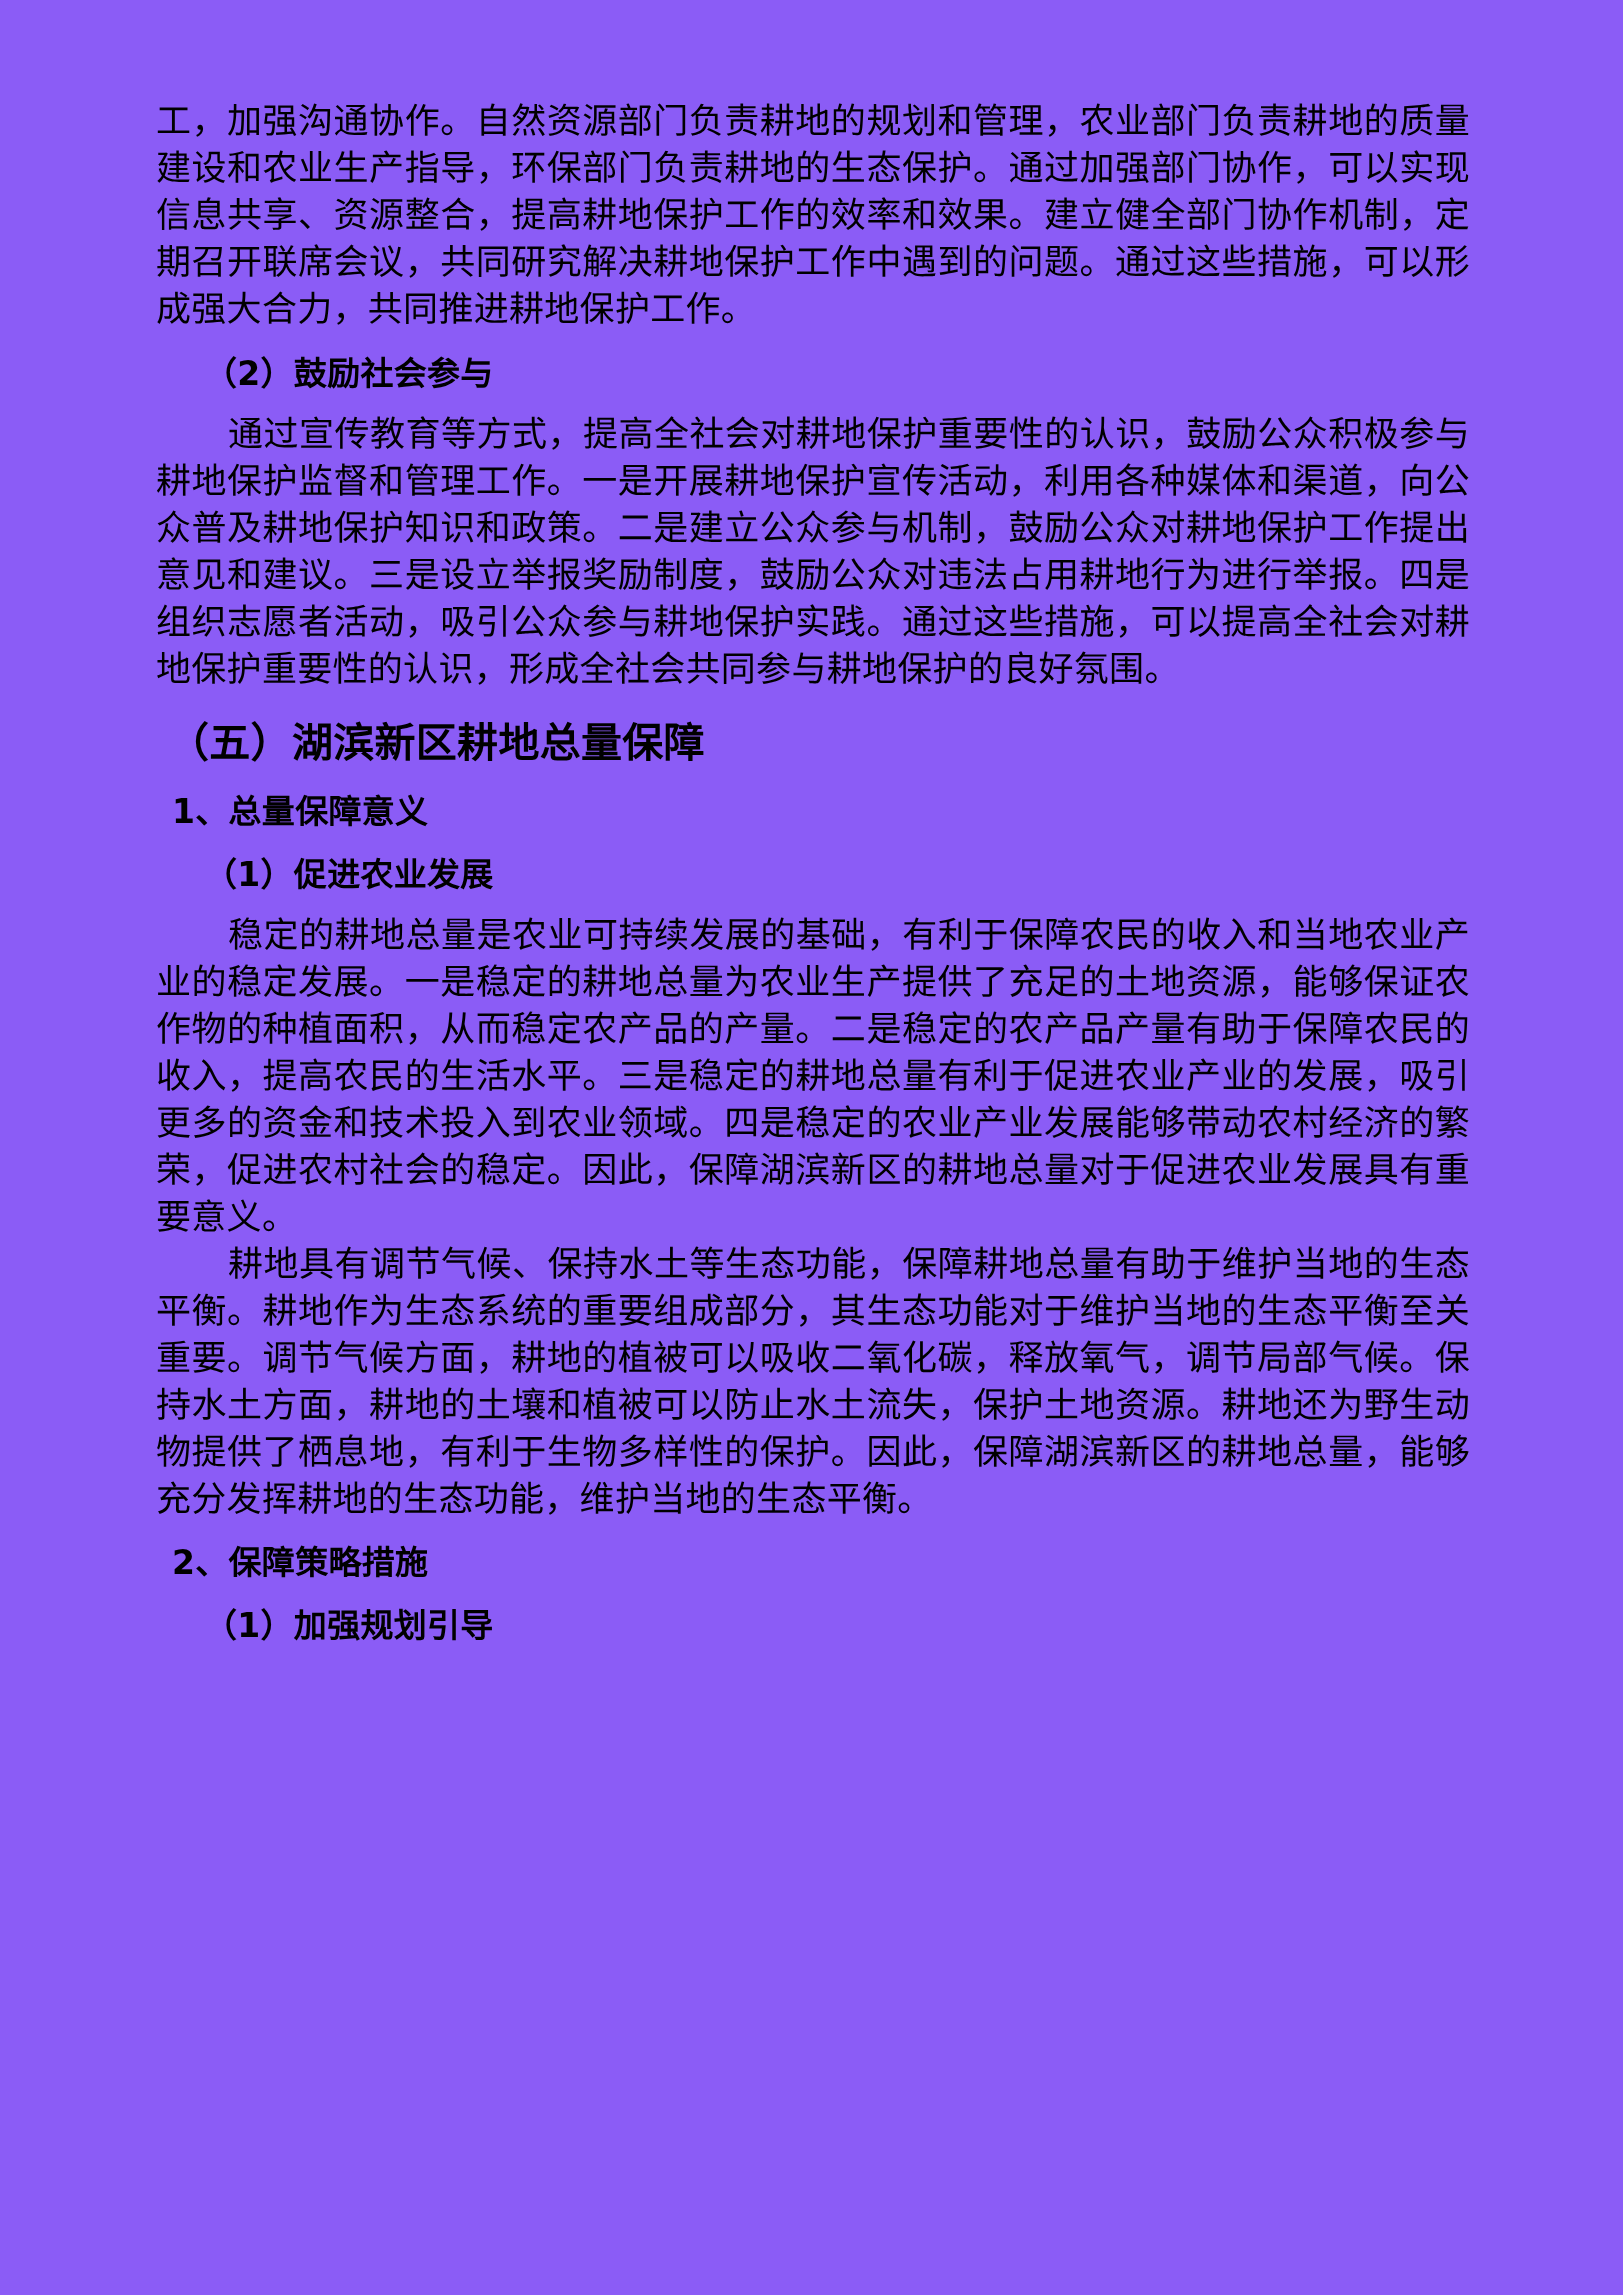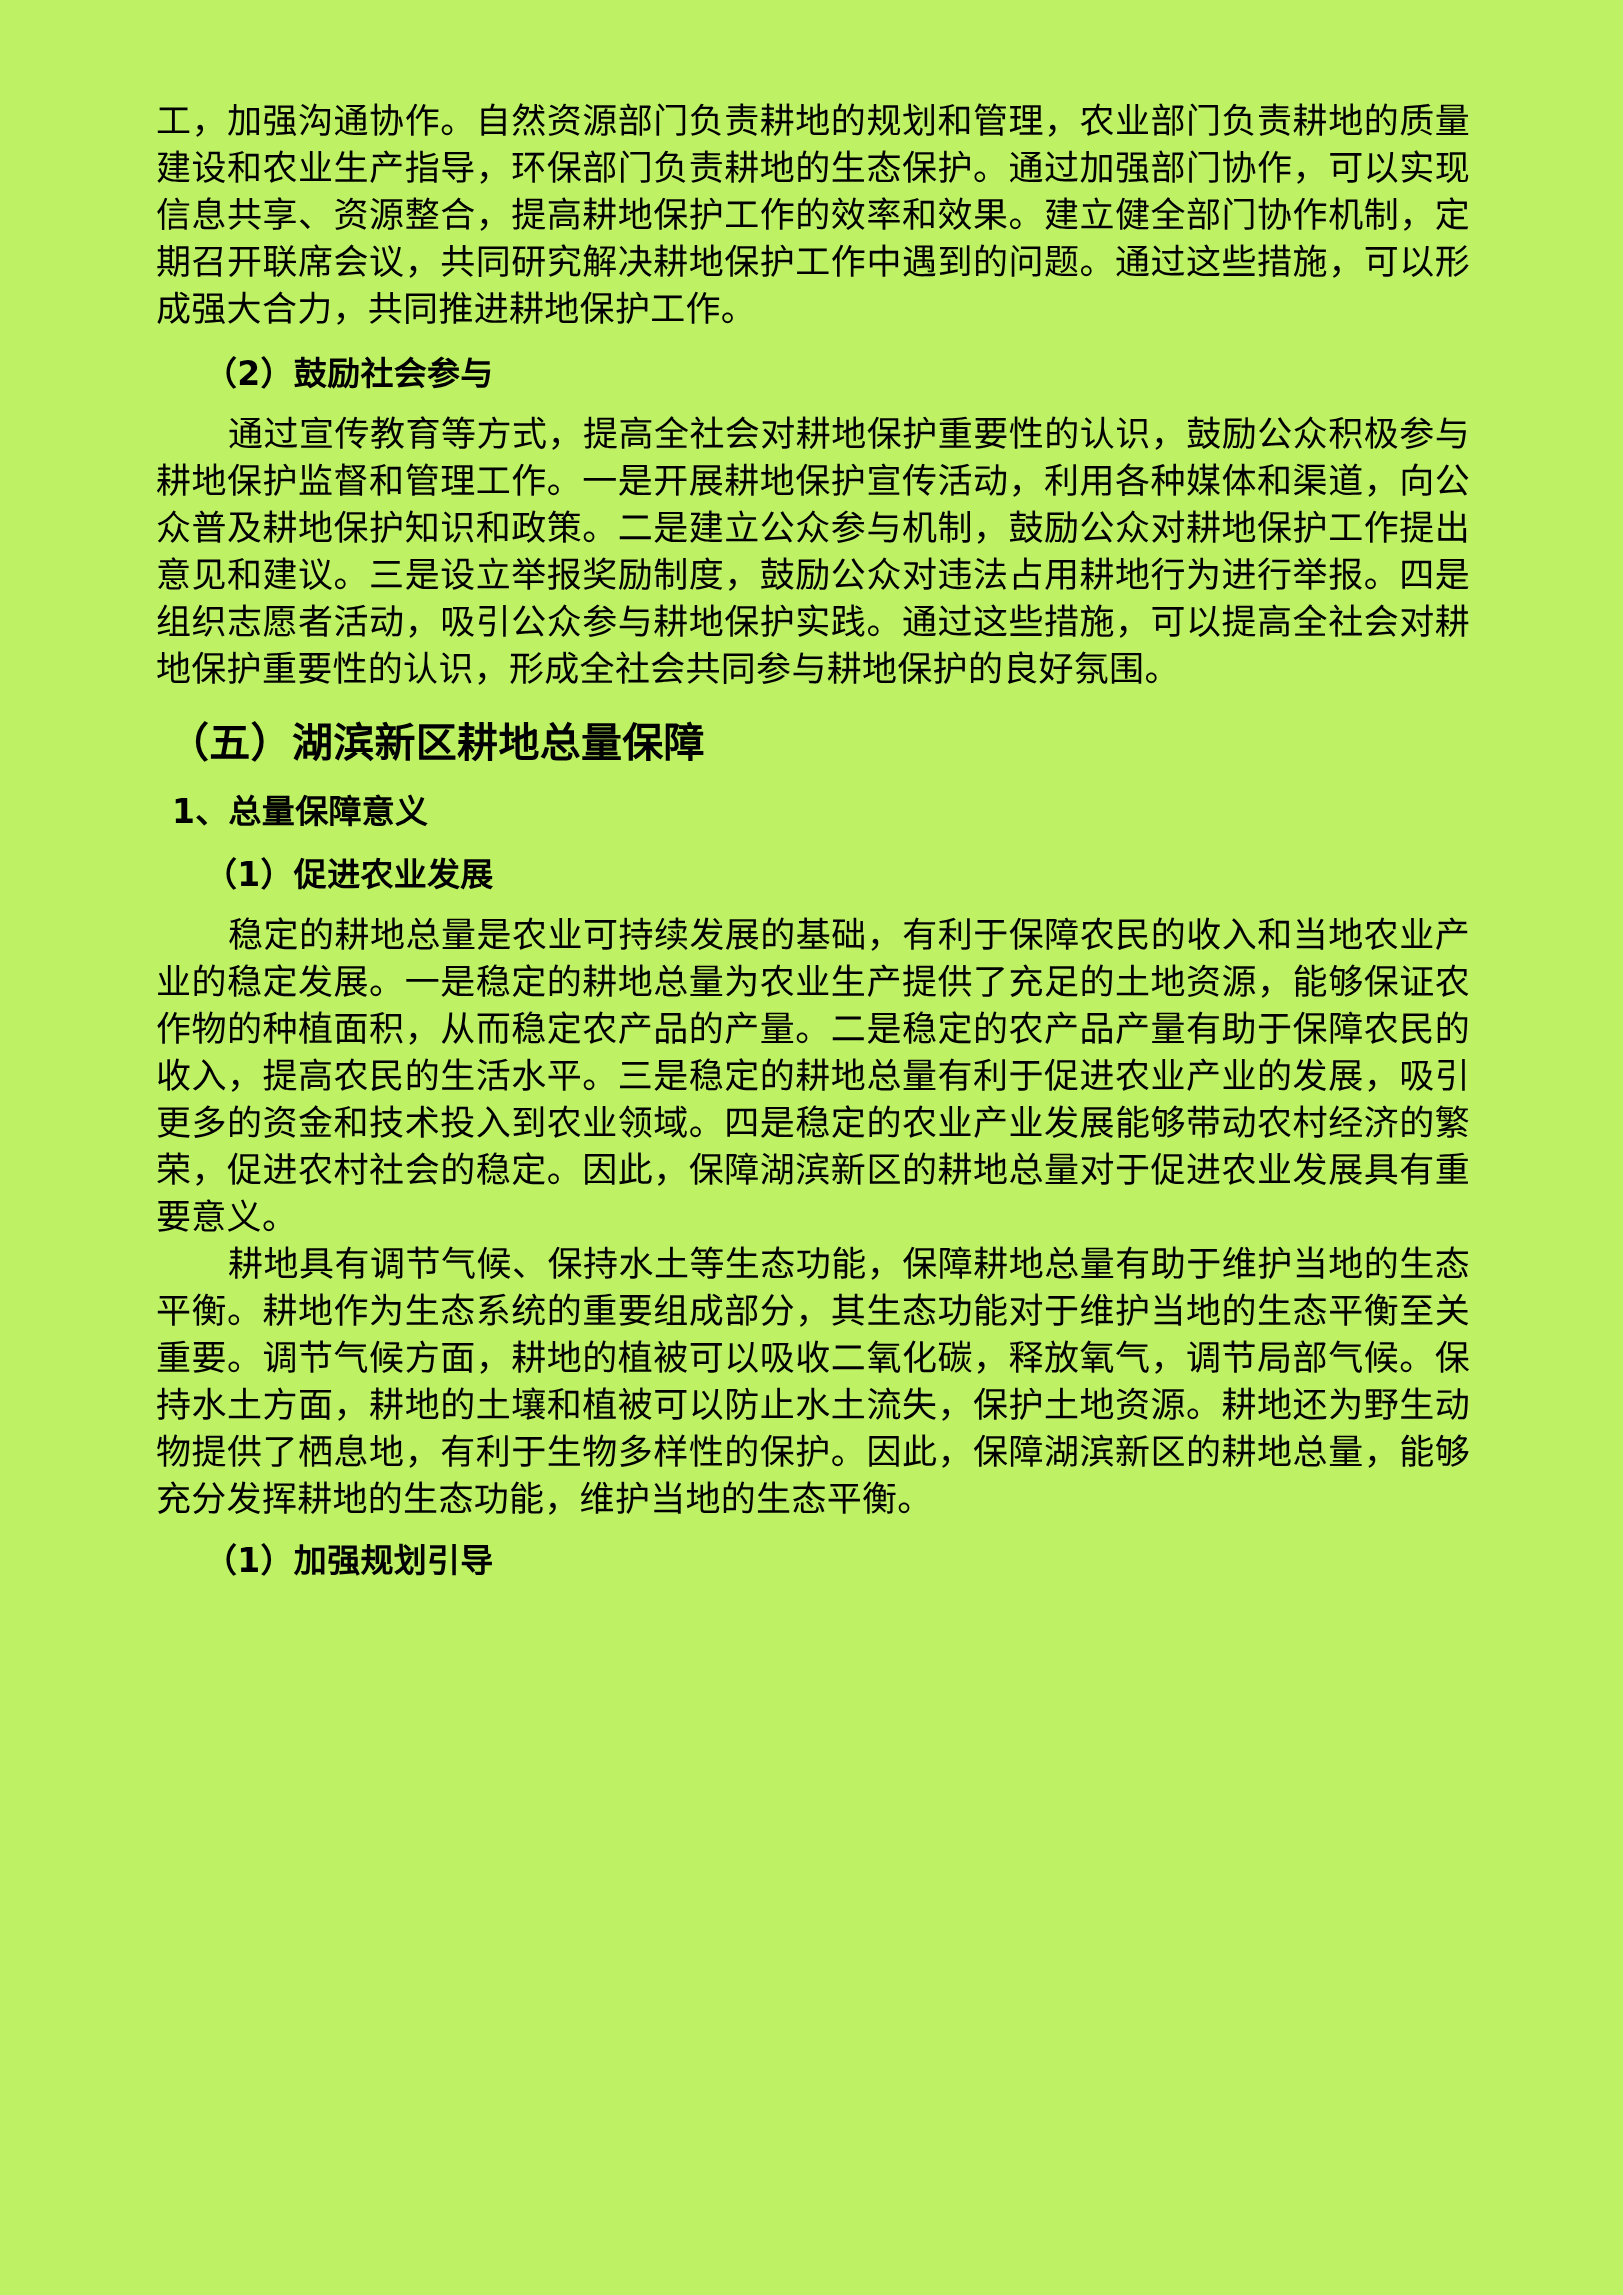--- a/index.html
+++ b/index.html
@@ -5,21 +5,21 @@
   html, body {
     margin: 0;
     padding: 0;
     background: #ffffff;
   }
 
   .page {
     position: relative;
     width: 1623px;
     height: 2295px;
-    background: #bef264;
+    background: #8b5cf6;
     box-sizing: border-box;
     padding: 0;
     overflow: hidden;
   }
 
   .content {
     position: absolute;
     left: 156px;
     top: 98px;
     width: 1314px;
@@ -106,18 +106,19 @@
 
     <h3 class="h-num">1、总量保障意义</h3>
 
     <h3 class="h-sub">（1）促进农业发展</h3>
 
     <p class="para indent">稳定的耕地总量是农业可持续发展的基础，有利于保障农民的收入和当地农业产业的稳定发展。一是稳定的耕地总量为农业生产提供了充足的土地资源，能够保证农作物的种植面积，从而稳定农产品的产量。二是稳定的农产品产量有助于保障农民的收入，提高农民的生活水平。三是稳定的耕地总量有利于促进农业产业的发展，吸引更多的资金和技术投入到农业领域。四是稳定的农业产业发展能够带动农村经济的繁荣，促进农村社会的稳定。因此，保障湖滨新区的耕地总量对于促进农业发展具有重要意义。</p>
 
 
     <p class="para indent">耕地具有调节气候、保持水土等生态功能，保障耕地总量有助于维护当地的生态平衡。耕地作为生态系统的重要组成部分，其生态功能对于维护当地的生态平衡至关重要。调节气候方面，耕地的植被可以吸收二氧化碳，释放氧气，调节局部气候。保持水土方面，耕地的土壤和植被可以防止水土流失，保护土地资源。耕地还为野生动物提供了栖息地，有利于生物多样性的保护。因此，保障湖滨新区的耕地总量，能够充分发挥耕地的生态功能，维护当地的生态平衡。</p>
 
+    <h3 class="h-num">2、保障策略措施</h3>
 
     <h3 class="h-sub">（1）加强规划引导</h3>
 
   </div>
 </div>
 
 
 </body></html>

